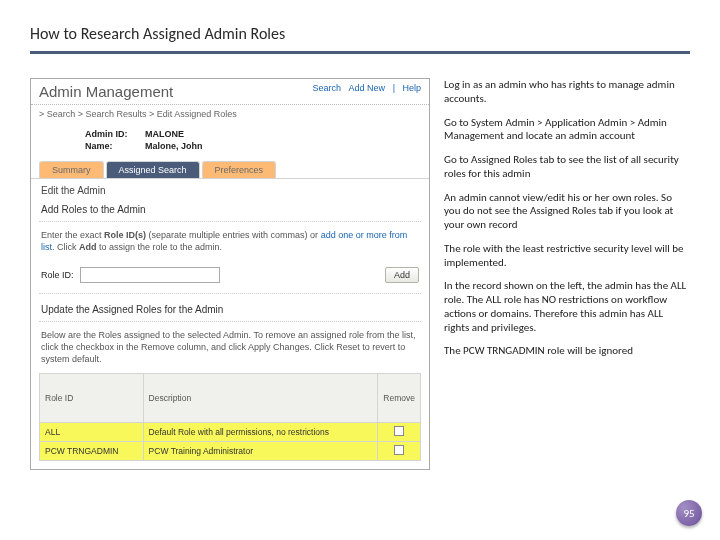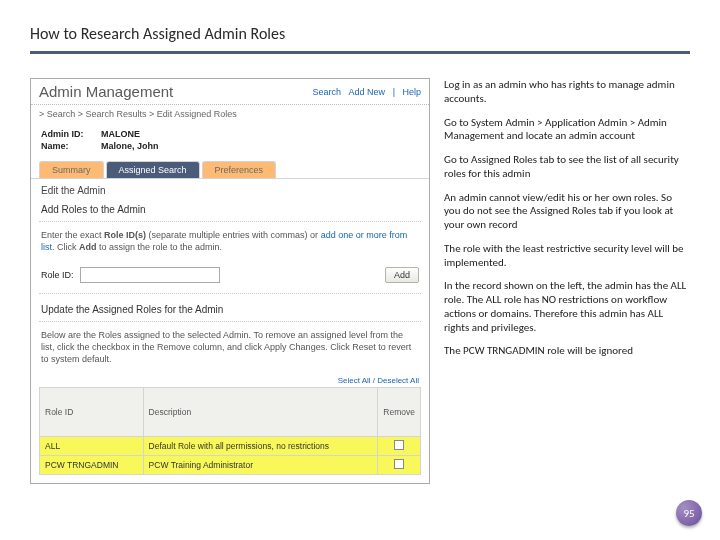--- a/index.html
+++ b/index.html
@@ -33,30 +33,29 @@
     border: 1px solid #aaa;
     width: 400px;
     font-family: Tahoma, Arial, sans-serif;
     font-size: 9px;
     color: #333;
     background: #fff;
   }
   .app-head {
     display: flex;
     justify-content: space-between;
-    align-items: center;
     padding: 4px 8px;
     border-bottom: 1px dotted #bbb;
   }
   .app-title { color: #5a5a5a; font-size: 15px; font-weight: 400; }
   .app-links { color: #1a65b3; font-size: 9px; }
   .app-links span { margin-left: 5px; }
   .crumb { padding: 4px 8px 10px 8px; color: #666; }
   .kv { padding: 0 10px 2px 10px; display: flex; }
-  .kv .k { width: 60px; color: #222; font-weight: bold; }
+  .kv .k { width: 60px; color: #222; font-weight: bold; margin-left: 44px; }
   .kv .v { color: #222; font-weight: bold; }
   .tabs { display: flex; align-items: flex-end; gap: 2px; padding: 8px 8px 0 8px; border-bottom: 1px solid #d4d4d4; }
   .tab { padding: 3px 12px; background: #fdba74; border: 1px solid #d4d4d4; border-bottom: none; border-radius: 3px 3px 0 0; color: #6a6a6a; font-size: 9px; }
   .tab.active { background: #4a5c7a; color: #fff; }
   .section-h { font-size: 10px; color: #444; padding: 6px 10px 2px 10px; }
   .blue-link { color: #1a65b3; }
   .hr-dot { border-top: 1px dotted #ccc; margin: 4px 8px; }
   .role-row { display: flex; align-items: center; gap: 6px; padding: 6px 10px; }
   .role-row label { color: #222; }
   .role-row input[type=text] { flex: 0 0 140px; height: 16px; border: 1px solid #aaa; font-size: 9px; padding: 1px 3px; }
@@ -131,25 +130,22 @@
 
         <div class="role-row">
           <label>Role ID:</label>
           <input type="text" style="">
           <button class="btn btn-right">Add</button>
         </div>
 
         <div class="hr-dot"></div>
         <div class="section-h" style="font-size:10px; color:#333;">Update the Assigned Roles for the Admin</div>
         <div class="hr-dot"></div>
-        <div class="update-text">Below are the Roles assigned to the selected Admin. To remove an assigned level from the list, click the checkbox in the Remove column, and click Apply Changes. Click Reset to revert to system default.</div>
+        <div class="update-text">Below are the Roles assigned to the selected Admin. To remove an assigned role from the list, click the checkbox in the Remove column, and click Apply Changes. Click Reset to revert to system default.</div>
 
-        <div class="selkey">
-          <span>Select All / Deselect All</span>
-        </div>
 
         <table class="table">
           <thead>
             <tr>
               <th>Role ID</th>
               <th>Description</th>
               <th>Remove</th>
             </tr>
           </thead>
           <tbody>

